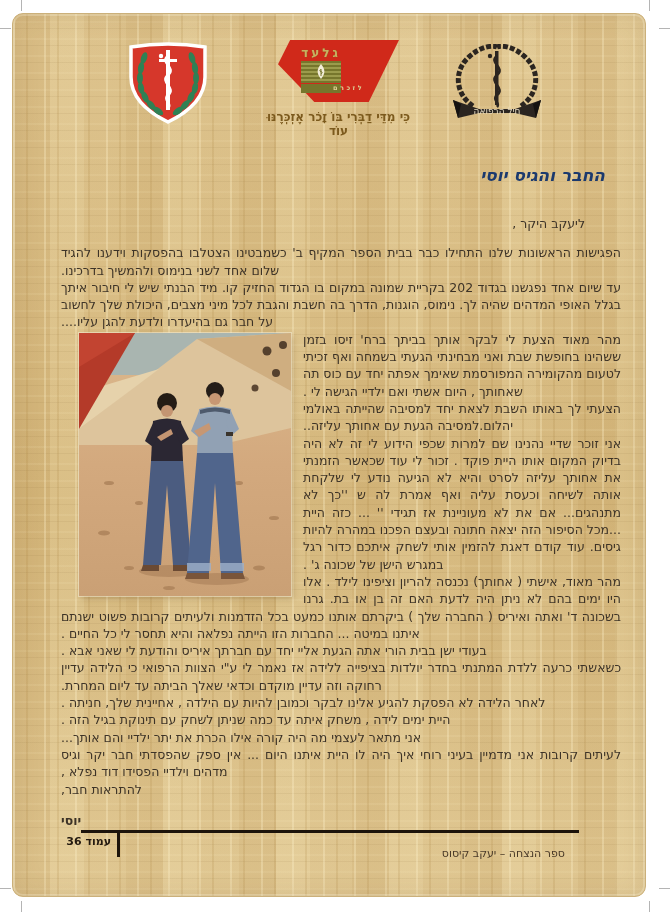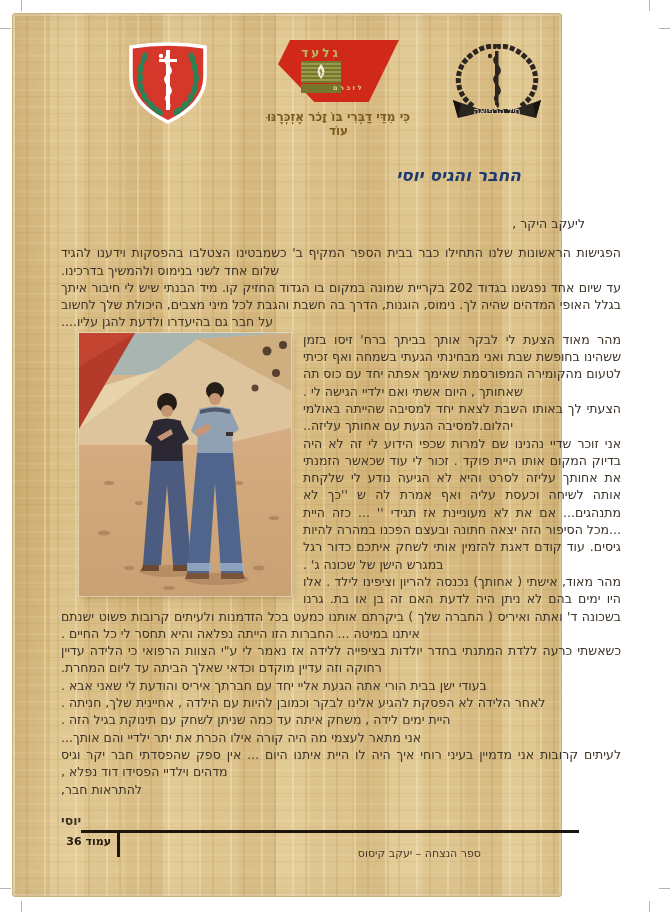--- a/index.html
+++ b/index.html
@@ -5,22 +5,22 @@
   html,body{margin:0;padding:0;background:#ffffff;}
   body{width:670px;height:912px;position:relative;overflow:hidden;
        font-family:"DejaVu Sans",sans-serif;}
 
   
   .crop{position:absolute;background:#b4b4b4;}
   .crop.v{width:1px;height:11px;}
   .crop.h{width:11px;height:1px;}
 
   
-  .page{position:absolute;left:12px;top:13px;width:550px;height:884px;
-    border-radius:3px;border:1px solid #cbb07a;box-sizing:border-box;
+  .page{position:absolute;left:12px;top:13px;width:634px;height:884px;
+    border-radius:11px;border:1px solid #cbb07a;box-sizing:border-box;
     background-color:#d8bc86;
     background-image:
       repeating-linear-gradient(90deg, rgba(255,243,205,.30) 0 2px, rgba(0,0,0,0) 2px 13px, rgba(166,126,58,.16) 13px 15px, rgba(0,0,0,0) 15px 31px),
       repeating-linear-gradient(0deg, rgba(118,88,40,.08) 0 1px, rgba(0,0,0,0) 1px 6px, rgba(255,242,200,.10) 6px 8px, rgba(0,0,0,0) 8px 17px),
       repeating-linear-gradient(90deg, rgba(198,162,95,.28) 0 37px, rgba(233,212,156,.26) 37px 71px, rgba(213,182,117,.22) 71px 113px),
       linear-gradient(180deg,#e0c794 0%,#d5b87f 55%,#e3cc9a 100%);
     box-shadow:inset 0 0 0 2px rgba(255,250,230,.25), inset 0 0 26px rgba(120,85,35,.18);}
 
   
   .shield{position:absolute;left:108px;top:28px;}
@@ -212,22 +212,22 @@
         </g>
       </svg>
     </div>
 
     <div>
 
         <p class="para">מהר מאוד הצעת לי לבקר אותך בביתך ברח' זיסו בזמן ששהינו בחופשת שבת ואני מבחינתי הגעתי בשמחה ואף זכיתי לטעום מהקומירה המפורסמת שאימך אפתה יחד עם כוס תה שאחותך , היום אשתי ואם ילדיי הגישה לי .</p>
         <p class="para">הצעתי לך באותו השבת לצאת יחד למסיבה שהייתה באולמי יהלום.למסיבה הגעת עם אחותך עליזה..</p>
         <p class="para">אני זוכר שדיי נהנינו שם למרות שכפי הידוע לי זה לא היה בדיוק המקום אותו היית פוקד . זכור לי עוד שכאשר הזמנתי את אחותך עליזה לסרט והיא לא הגיעה נודע לי שלקחת אותה לשיחה וכעסת עליה ואף אמרת לה ש ''כך לא מתנהגים... אם את לא מעוניינת אז תגידי '' ... כזה היית ...מכל הסיפור הזה יצאה חתונה ובעצם הפכנו במהרה להיות גיסים. עוד קודם דאגת להזמין אותי לשחק איתכם כדור רגל במגרש הישן של שכונה ג' .</p>
         <p class="para">מהר מאוד, אישתי ( אחותך) נכנסה להריון וציפינו לילד . אלו היו ימים בהם לא ניתן היה לדעת האם זה בן או בת. גרנו בשכונה ד' ואתה ואיריס ( החברה שלך ) ביקרתם אותנו כמעט בכל הזדמנות ולעיתים קרובות פשוט ישנתם איתנו במיטה ... החברות הזו הייתה נפלאה והיא תחסר לי כל החיים .</p>
+        <p class="para">בעודי ישן בבית הורי אתה הגעת אליי יחד עם חברתך איריס והודעת לי שאני אבא .</p>
         <p class="para">כשאשתי כרעה ללדת המתנתי בחדר יולדות בציפייה ללידה אז נאמר לי ע"י הצוות הרפואי כי הלידה עדיין רחוקה וזה עדיין מוקדם וכדאי שאלך הביתה עד ליום המחרת.</p>
-        <p class="para">בעודי ישן בבית הורי אתה הגעת אליי יחד עם חברתך איריס והודעת לי שאני אבא .</p>
         <p class="para">לאחר הלידה לא הפסקת להגיע אלינו לבקר וכמובן להיות עם הילדה , אחיינית שלך, חניתה .</p>
         <p class="para">היית ימים לידה , משחק איתה עד כמה שניתן לשחק עם תינוקת בגיל הזה .</p>
         <p class="para">אני מתאר לעצמי מה היה קורה אילו הכרת את יתר ילדיי והם אותך...</p>
         <p class="para">לעיתים קרובות אני מדמיין בעיני רוחי איך היה לו היית איתנו היום ... אין ספק שהפסדתי חבר יקר וגיס מדהים וילדיי הפסידו דוד נפלא ,</p>
         <p class="para">להתראות חבר,</p>
       </div>
 
     <p class="signature">יוסי</p>
   </div>
 

